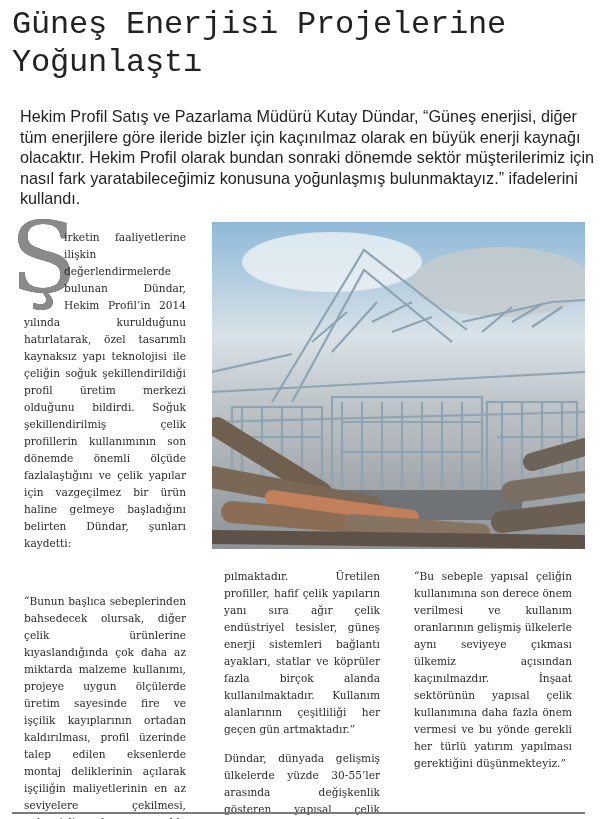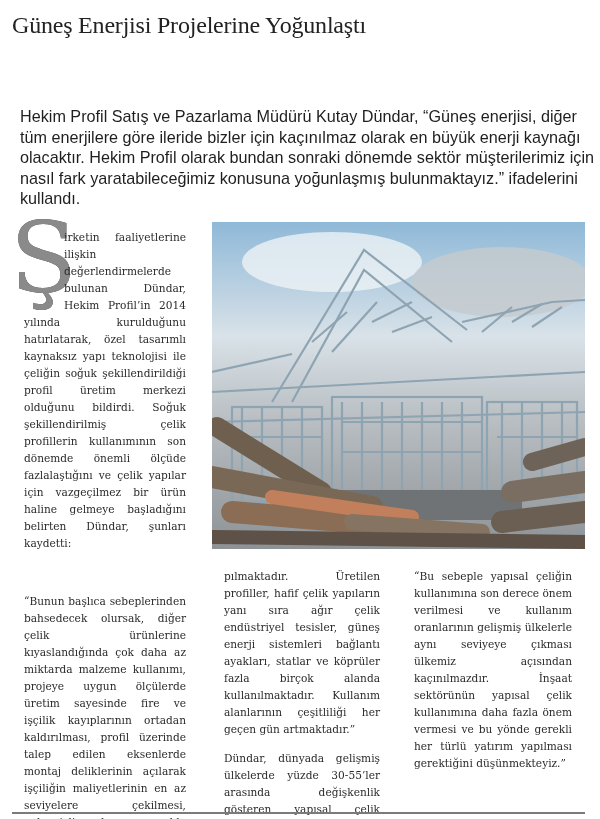--- a/index.html
+++ b/index.html
@@ -1,21 +1,21 @@
 <!DOCTYPE html>
 <html><head>
 <meta charset="utf-8">
 <style>
   html, body { margin: 0; padding: 0; background: #ffffff; }
   body { width: 600px; height: 819px; position: relative; overflow: hidden; color: #1d1d1d; }
 
   .title {
     position: absolute; left: 12px; top: 6px; width: 580px;
-    font-family: Liberation Serif, serif; font-weight: 400;
-    font-size: 24px; line-height: 38px; color: #222; margin: 0; letter-spacing: -0.2px;
+    font-family: Liberation Mono, monospace; font-weight: 400;
+    font-size: 32px; line-height: 38px; color: #222; margin: 0; letter-spacing: -0.2px;
   }
   .lead {
     position: absolute; left: 12px; top: 98px; width: 580px;
     font-family: "Liberation Sans", sans-serif; font-size: 16.2px; line-height: 20.6px;
     color: #1f1f1f; margin: 8px;
   }
 
   .col {
     position: absolute; font-family: "DejaVu Serif", "Liberation Serif", serif;
     font-size: 10.6px; line-height: 17px; color: #2a2a2a; text-align: justify;

